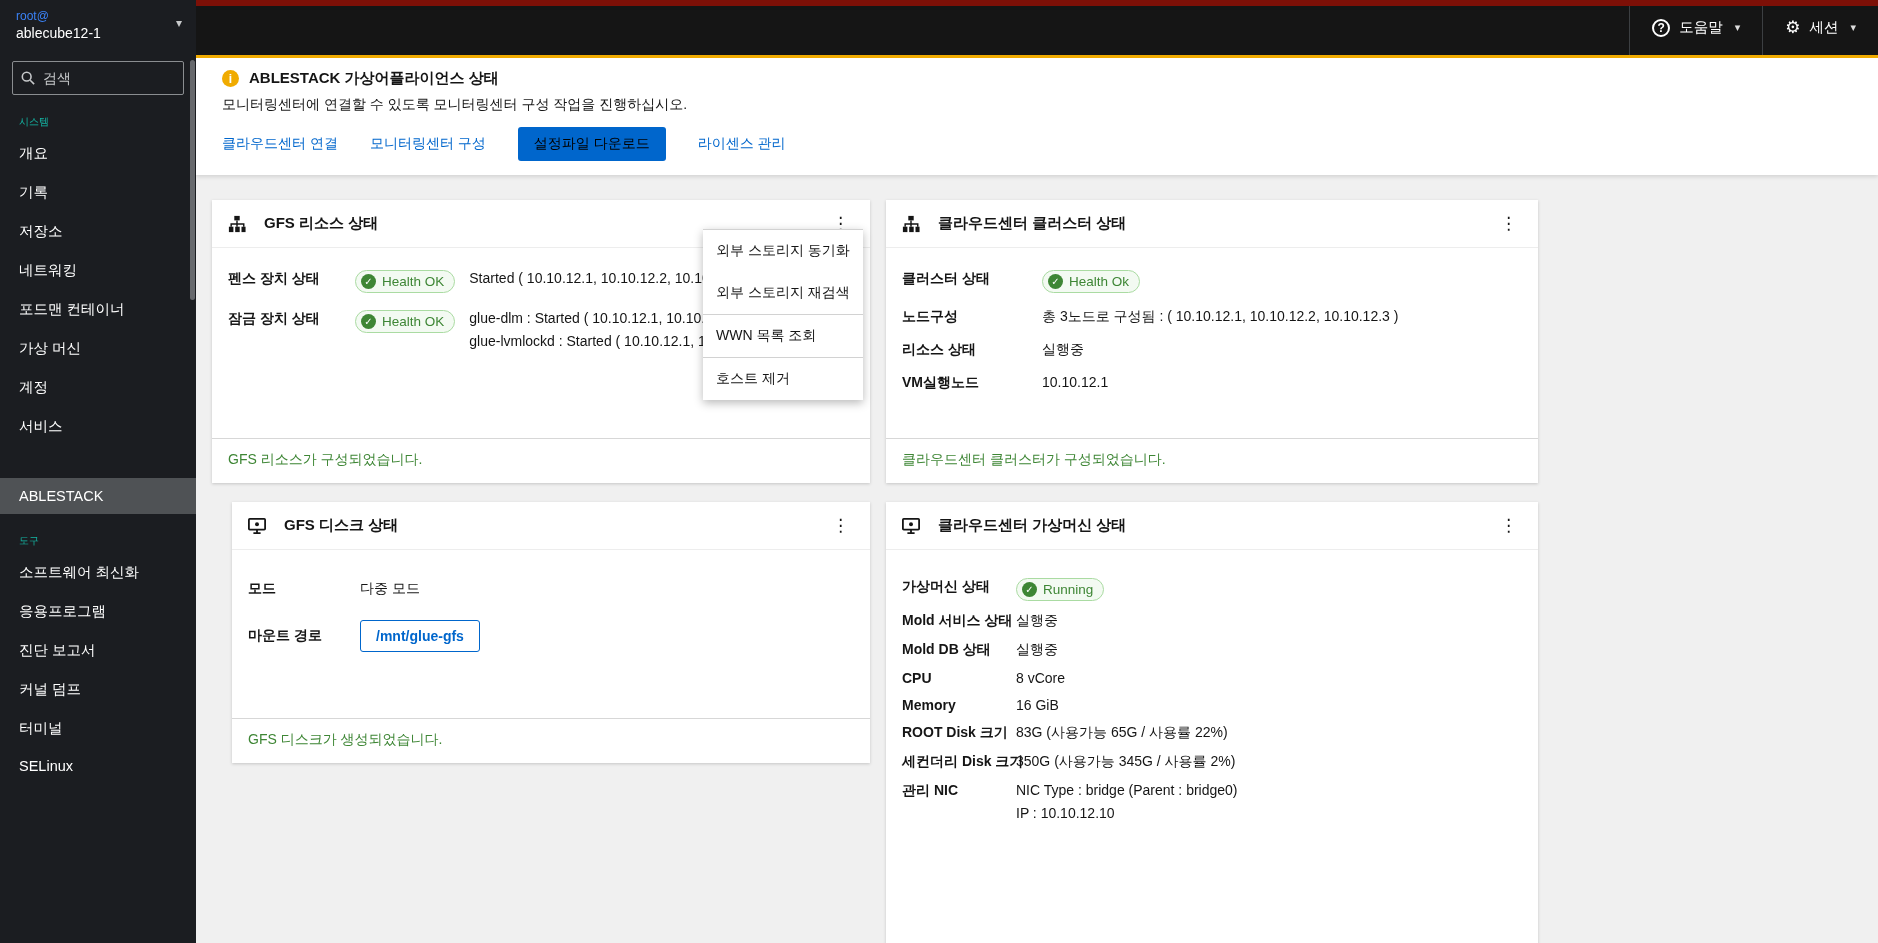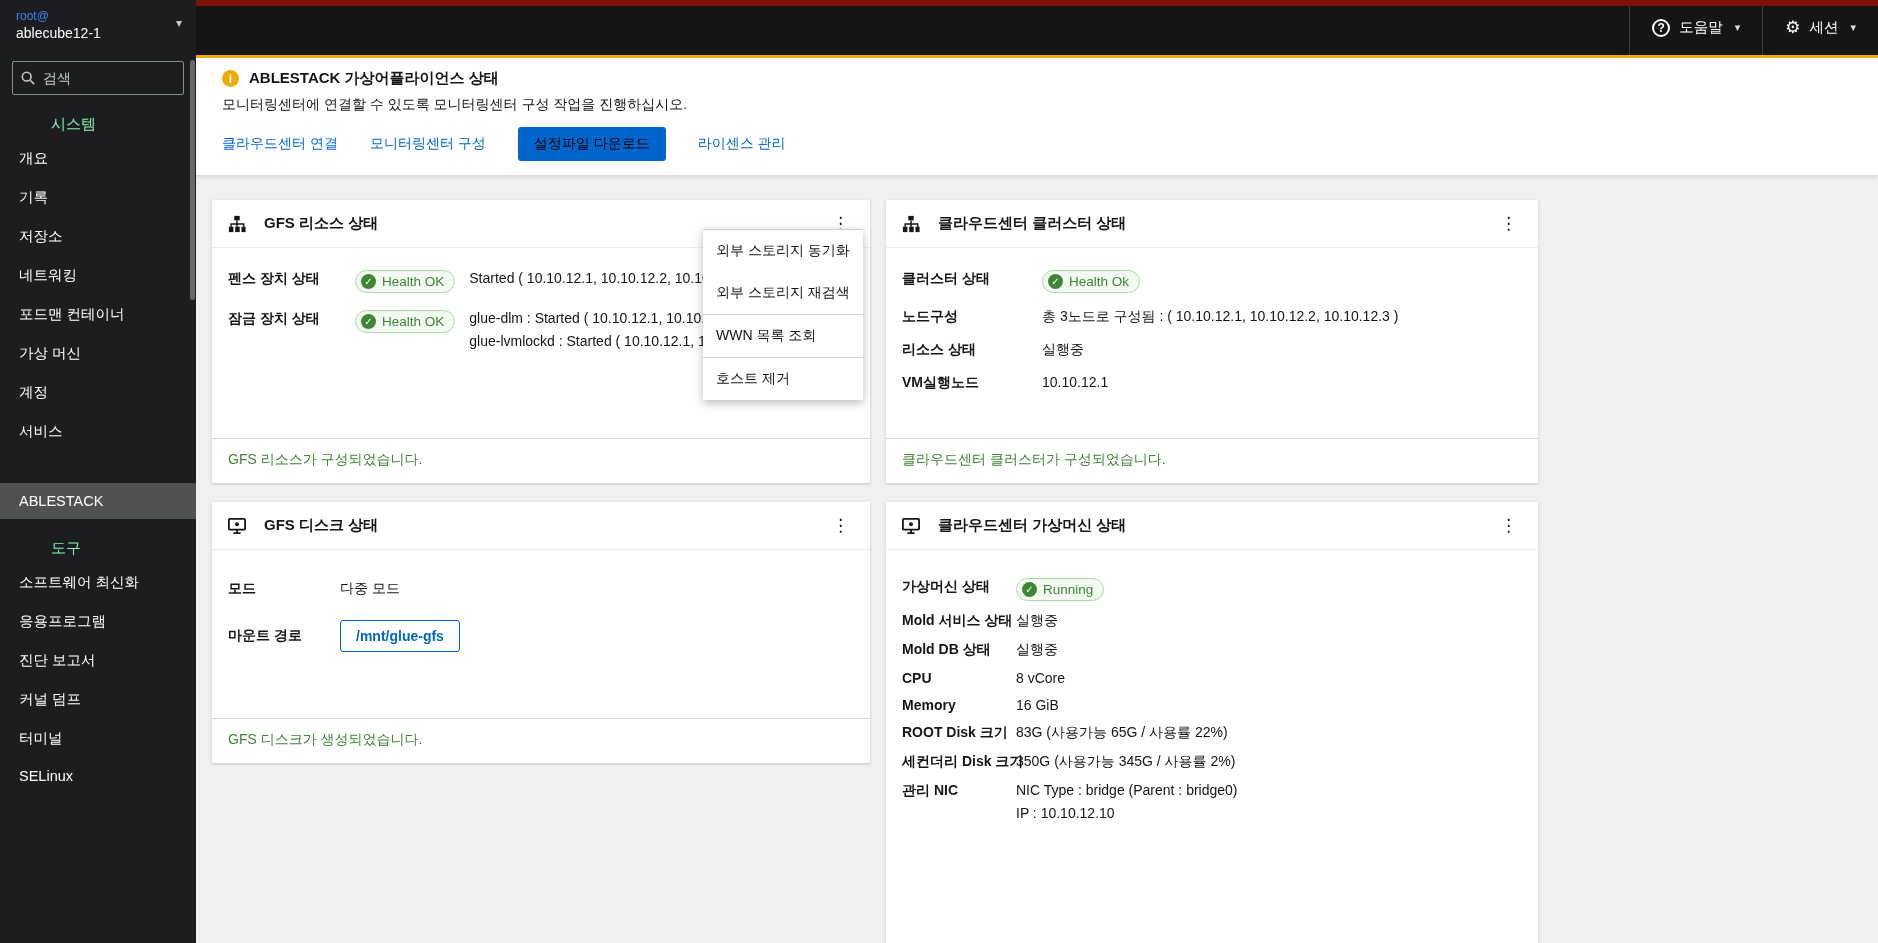--- a/index.html
+++ b/index.html
@@ -24,21 +24,21 @@
   .side-search { margin: 14px 12px 12px; position: relative; }
   .side-search svg { position: absolute; left: 9px; top: 10px; }
   .side-search input {
     width: 100%; height: 34px; background: transparent;
     border: 1px solid #8a8d90; border-radius: 2px; color: #fff;
     padding: 0 8px 0 30px; font-size: 14px; font-family: inherit; outline: none;
   }
   .side-search input::placeholder { color: #c7c9cb; }
   .nav-item { padding: 10px 19px; font-size: 14.5px; color: #fff; cursor: pointer; }
   .nav-item.selected { background: #4f5255; margin-top: 32px; }
-  .nav-header { padding: 8px 19px 5px; font-size: 15px; color: #86efac; margin-top: 12px; margin-left: 32px; }
+  .nav-header { padding: 8px 19px 5px; font-size: 10px; color: #14b8a6; margin-top: 12px; }
   .side-scroll { position: absolute; right: 1px; top: 60px; width: 5px; height: 240px; background: #7a7d81; border-radius: 3px; opacity: .8; cursor: pointer; }
 
   
   .masthead {
     position: absolute; left: 196px; right: 0; top: 0; height: 55px;
     background: #151515; display: flex; justify-content: flex-end; z-index: 50;
   }
   .topstrip { position: absolute; left: 196px; right: 0; top: 0; height: 6px; background: #7d1007; z-index: 60; }
   .mast-btn { display: flex; align-items: center; gap: 9px; padding: 0 22px; border-left: 1px solid #3c3f42; color: #fff; font-size: 14.5px; cursor: pointer; }
   .qcircle { width: 18px; height: 18px; border: 2px solid #fff; border-radius: 50%; display: flex; align-items: center; justify-content: center; font-size: 12px; font-weight: bold; }
@@ -55,21 +55,21 @@
   .info-ic { width: 17px; height: 17px; border-radius: 50%; background: #f0ab00; color: #fff; font-weight: bold; font-size: 12px; display: flex; align-items: center; justify-content: center; flex-shrink: 0; }
   .banner-title { font-weight: bold; font-size: 15px; }
   .banner-sub { font-size: 14px; margin: 8px 0 13px; }
   .banner-actions { display: flex; align-items: center; gap: 32px; }
   .blink { color: #0066cc; font-size: 14px; cursor: pointer; background: none; border: none; font-family: inherit; }
   .bprimary { background: #0066cc; color: #000000; padding: 8px 16px; border: none; border-radius: 3px; font-size: 14px; font-family: inherit; cursor: pointer; }
 
   .cards { display: grid; grid-template-columns: 658px 652px; gap: 19px 16px; padding: 25px 16px; align-items: start; }
   .card { background: #fff; box-shadow: 0 1px 3px rgba(0,0,0,.18); display: flex; flex-direction: column; overflow: hidden; }
   .card-top { height: 283px; }
-  .c3 { height: 261px; }
+  .c3 { height: 261px; margin-left: 20px; }
   .c4 { min-height: 500px; }
   .card-head { display: flex; align-items: center; gap: 18px; padding: 14px 16px; border-bottom: 1px solid #ededed; flex-shrink: 0; }
   .card-title { font-weight: bold; font-size: 15px; }
   .kebab { margin-left: auto; color: #151515; font-size: 17px; cursor: pointer; padding: 0 5px; line-height: 1; }
   .card-body { padding: 22px 16px 8px; }
   .card-foot { margin-top: auto; border-top: 1px solid #d7d7d7; padding: 12px 16px 14px; color: #3e8635; font-size: 14px; flex-shrink: 0; }
   .row { display: flex; align-items: flex-start; margin-bottom: 17px; font-size: 14px; }
   .row-label { font-weight: bold; flex-shrink: 0; white-space: nowrap; }
   .c1 .row-label { width: 127px; }
   .c2 .row-label { width: 140px; }

